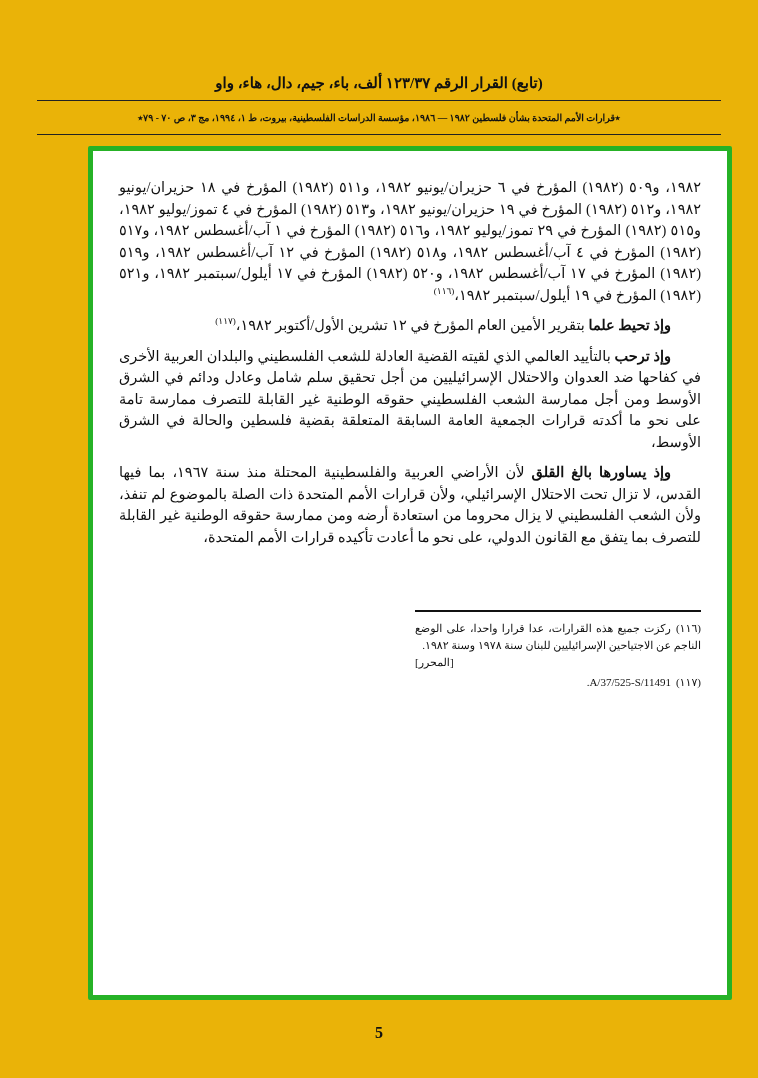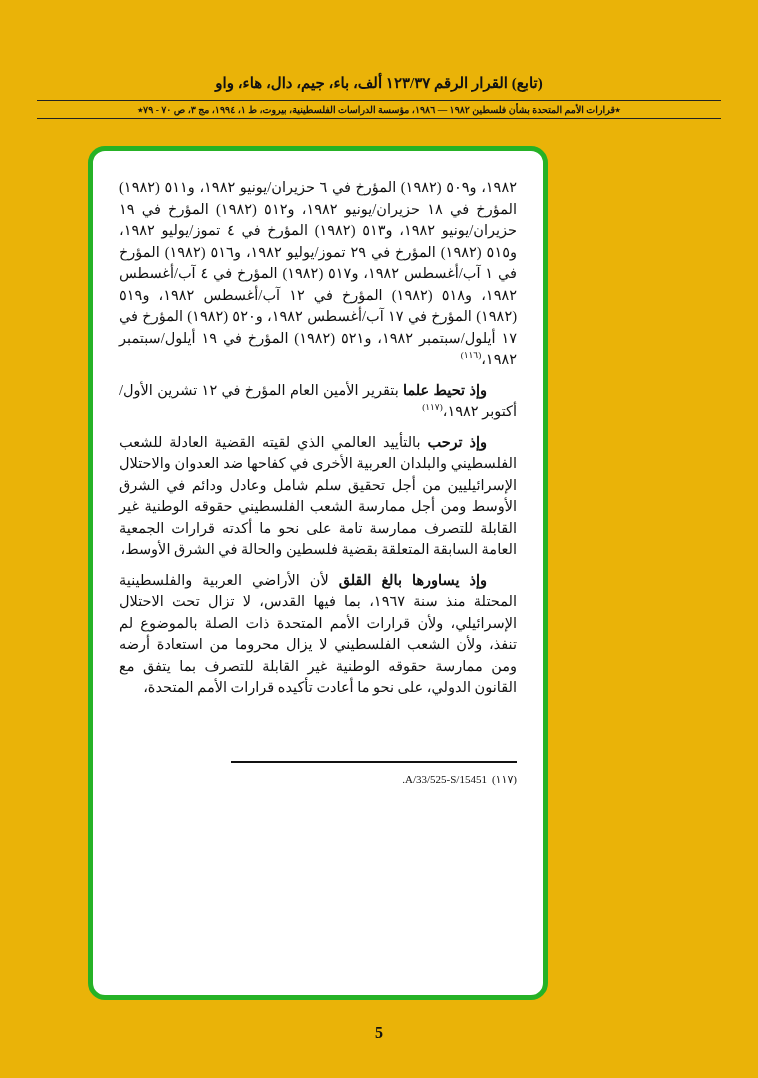--- a/index.html
+++ b/index.html
@@ -29,33 +29,33 @@
     font-weight: bold;
     margin: 0 auto 7px auto;
   }
   .source-line {
     width: 676px;
     margin: 8px auto;
     font-size: 9.5px;
     font-weight: bold;
     border-top: 1px solid #222222;
     border-bottom: 1px solid #222222;
-    padding: 3px 4px;
+    padding: 11px 4px;
     white-space: nowrap;
     overflow: hidden;
   }
   .green-box {
     position: absolute;
     left: 88px;
     top: 146px;
-    width: 460px;
+    width: 644px;
     height: 854px;
     box-sizing: border-box;
     border: 5px solid #26b226;
-    border-radius: 17px;
+    border-radius: 2px;
     background: #ffffff;
     overflow: hidden;
   }
   .content {
     direction: rtl;
     padding: 26px 26px 0 26px;
     font-size: 14.5px;
     line-height: 21.5px;
   }
   .para {
@@ -128,23 +128,27 @@
 
       <p class="para indented"><span class="lead">وإذ ترحب</span><span> بالتأييد العالمي الذي لقيته القضية العادلة للشعب الفلسطيني والبلدان العربية الأخرى في كفاحها ضد العدوان والاحتلال الإسرائيليين من أجل تحقيق سلم شامل وعادل ودائم في الشرق الأوسط ومن أجل ممارسة الشعب الفلسطيني حقوقه الوطنية غير القابلة للتصرف ممارسة تامة على نحو ما أكدته قرارات الجمعية العامة السابقة المتعلقة بقضية فلسطين والحالة في الشرق الأوسط،</span><sup class="ref"></sup></p>
 
       <p class="para indented"><span class="lead">وإذ يساورها بالغ القلق</span><span> لأن الأراضي العربية والفلسطينية المحتلة منذ سنة ١٩٦٧، بما فيها القدس، لا تزال تحت الاحتلال الإسرائيلي، ولأن قرارات الأمم المتحدة ذات الصلة بالموضوع لم تنفذ، ولأن الشعب الفلسطيني لا يزال محروما من استعادة أرضه ومن ممارسة حقوقه الوطنية غير القابلة للتصرف بما يتفق مع القانون الدولي، على نحو ما أعادت تأكيده قرارات الأمم المتحدة،</span><sup class="ref"></sup></p>
 
     </div>
 
     <div class="footnotes">
       <div class="fn-rule"></div>
 
+      <div class="footnote">
+        <span class="fn-marker">(١١٦)</span><span class="fn-text">ركزت جميع هذه القرارات، عدا قرارا واحدا، على الوضع الناجم عن الاجتياحين الإسرائيليين للبنان سنة ١٩٧٨ وسنة ١٩٨٢.</span>
+        <span class="fn-editor">[المحرر]</span>
+      </div>
 
       <div class="footnote">
-        <span class="fn-marker">(١١٧)</span><span class="fn-text">A/33/525-S/15451.</span>
+        <span class="fn-marker">(١١٧)</span><span class="fn-text">A/37/525-S/11491.</span>
       </div>
     </div>
 
   </div>
 
   <div class="page-number">5</div>
 
 </div>
 
 </body></html>

